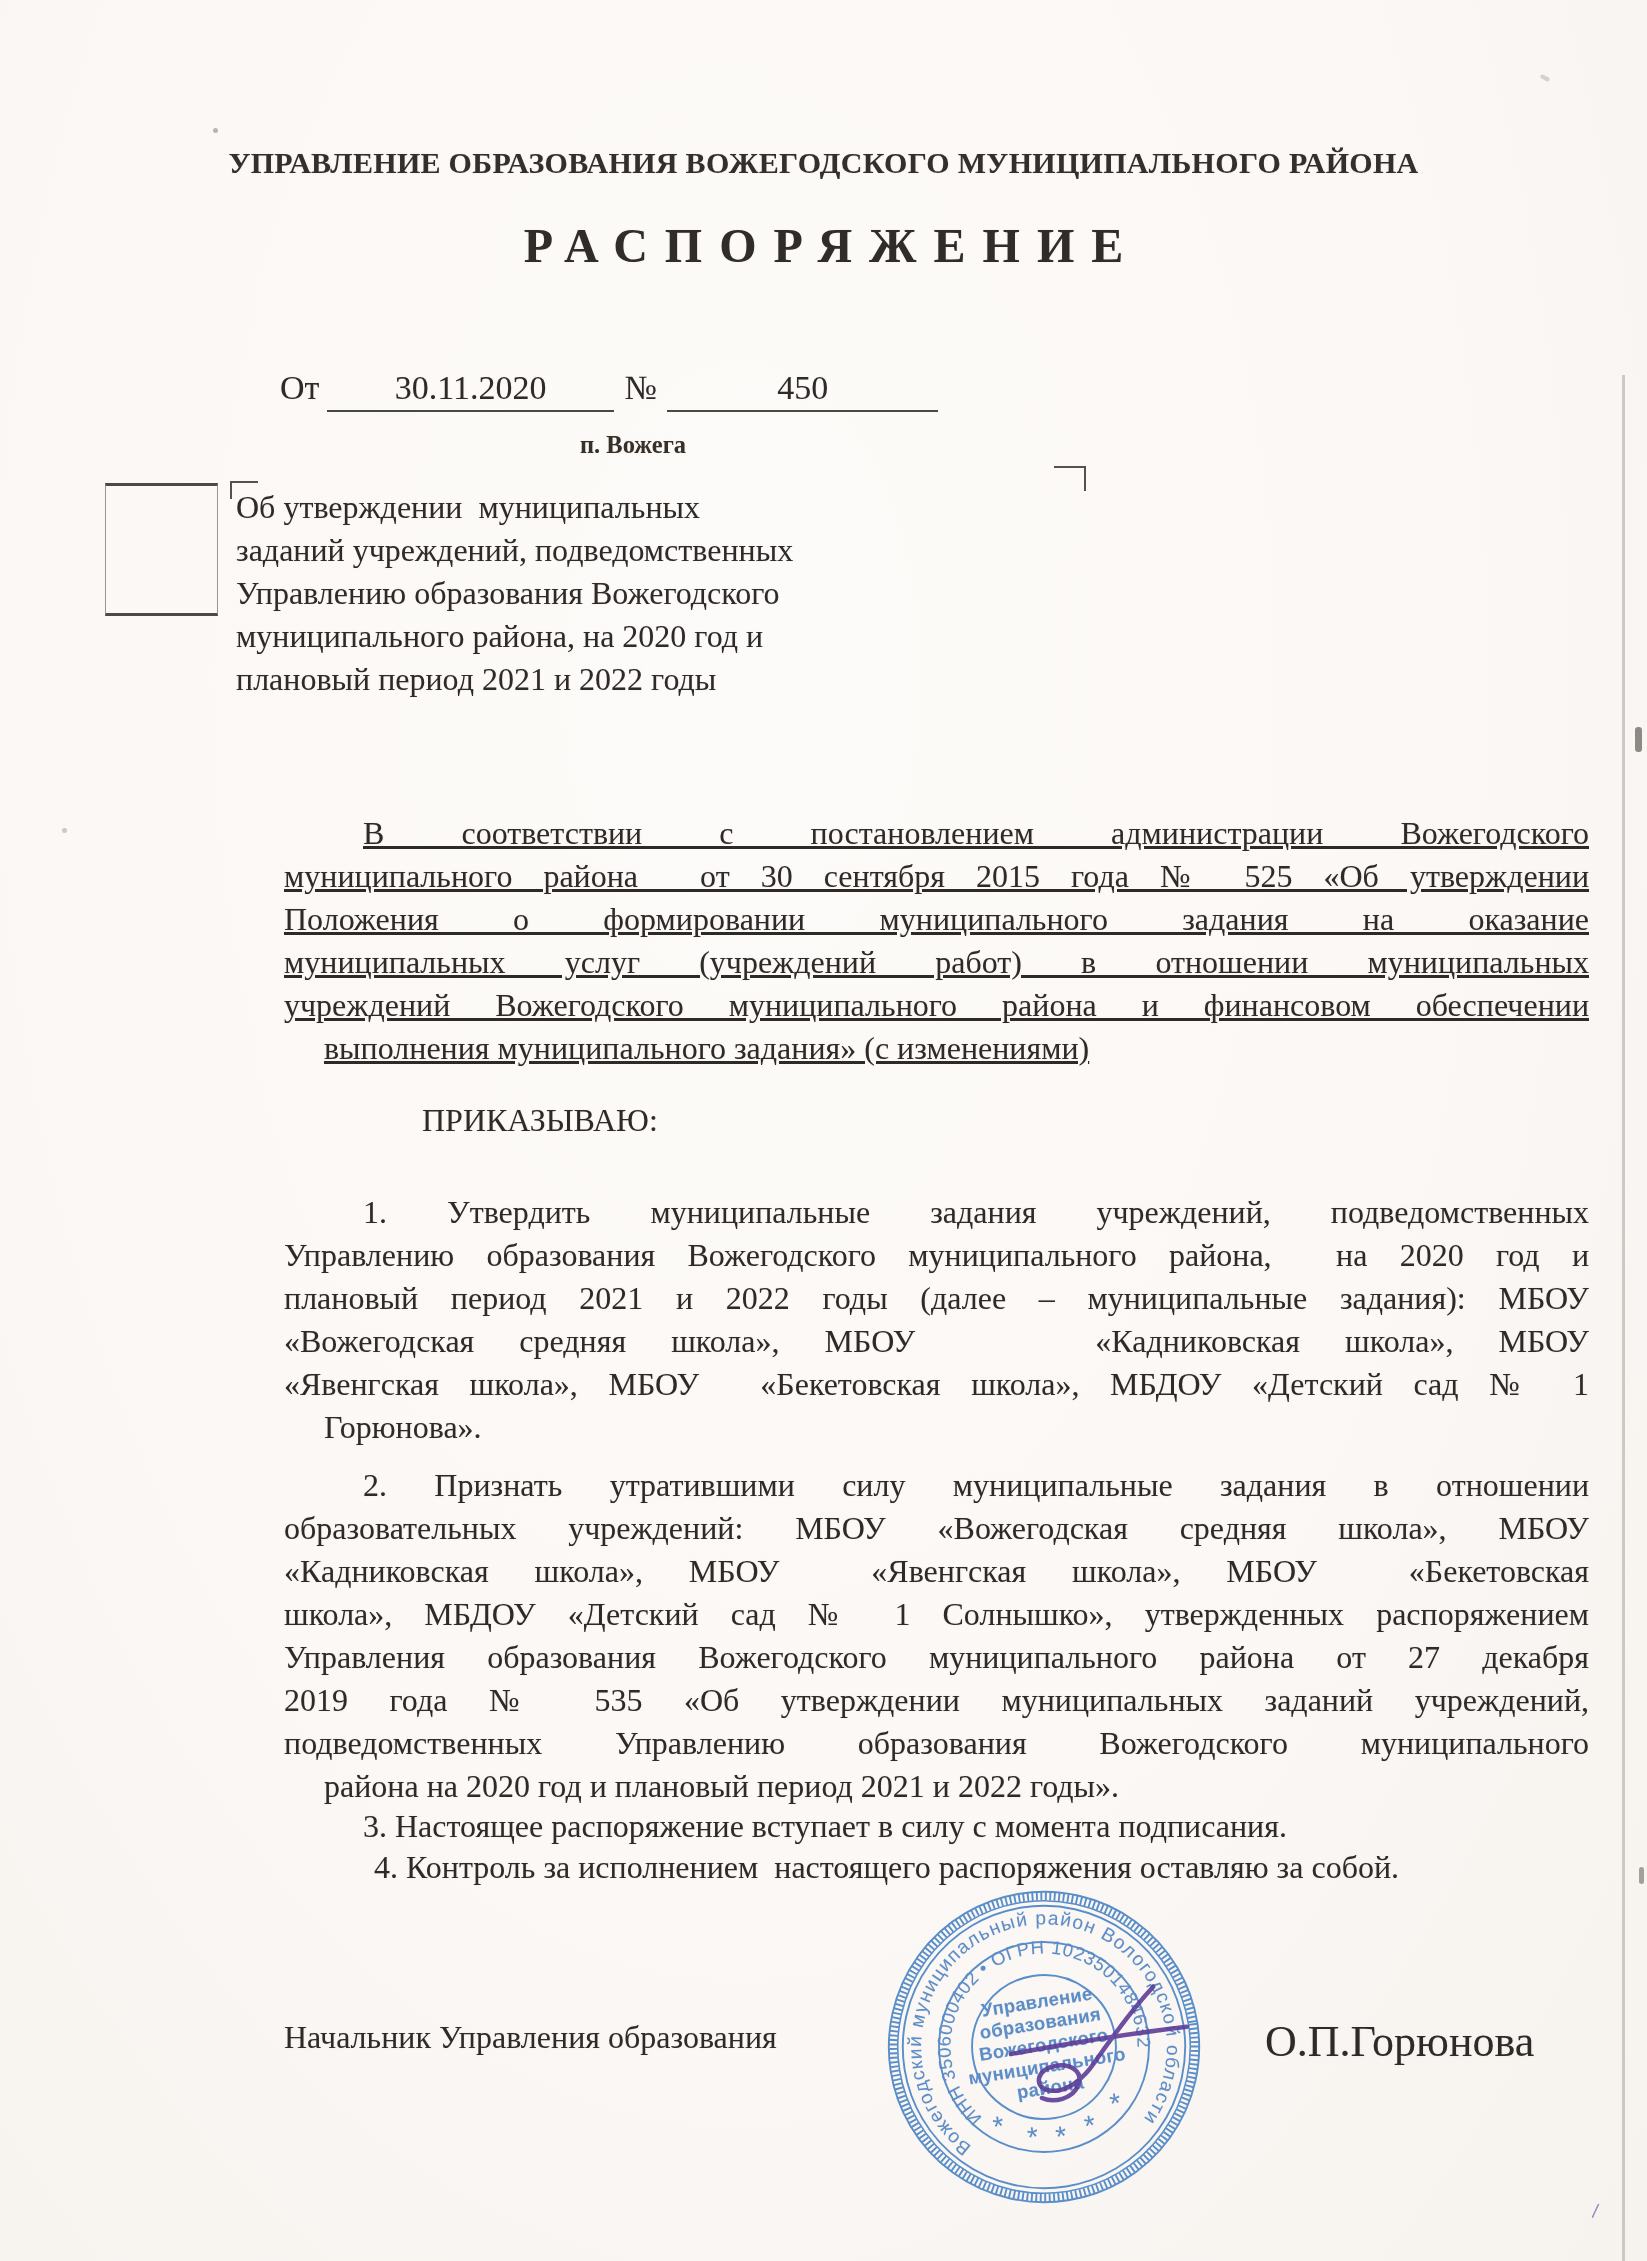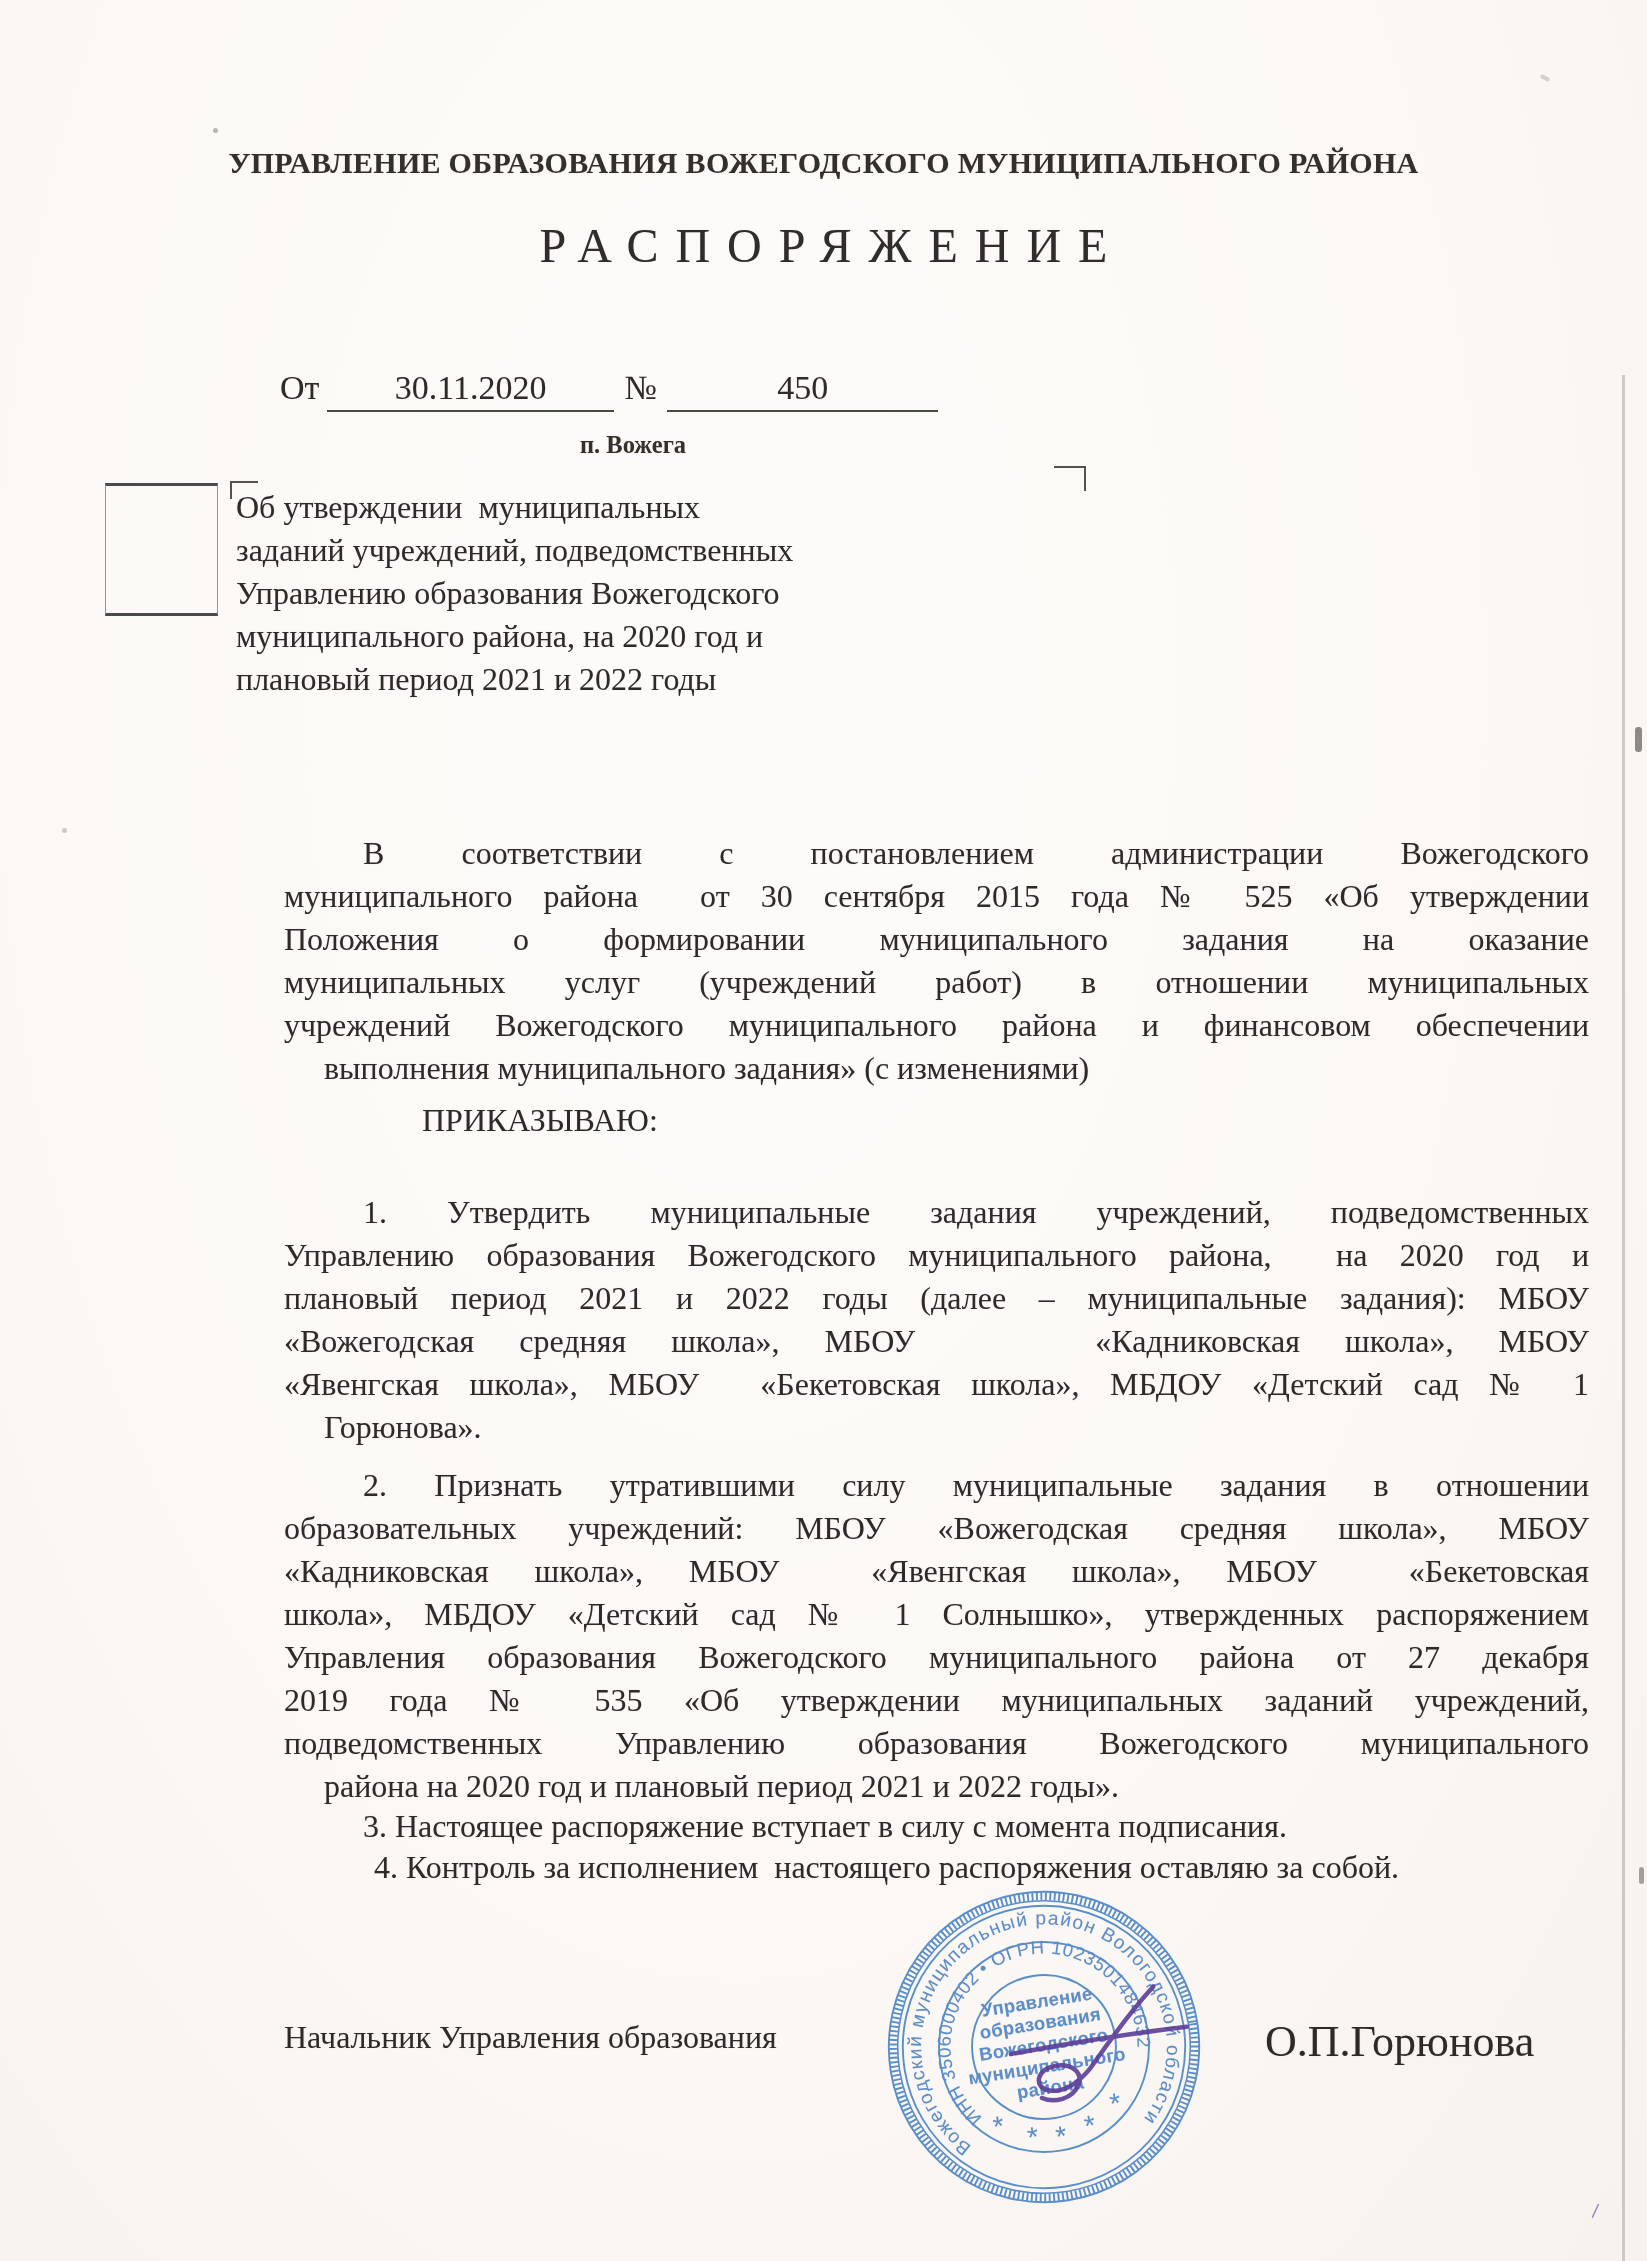--- a/index.html
+++ b/index.html
@@ -12,21 +12,21 @@
     overflow:hidden;
     text-shadow:0 0 1.3px rgba(145,105,135,.22);
   }
   .doc-header{
     position:absolute;top:146px;left:0;width:100%;
     text-align:center;font-size:30px;font-weight:bold;letter-spacing:0.3px;
     color:#33302c;
   }
   .doc-title{
     position:absolute;top:218px;left:0;width:100%;
-    text-align:center;font-size:48px;font-weight:normal;
+    text-align:center;font-size:48px;font-weight:bold;
     letter-spacing:17px;padding-left:17px;box-sizing:border-box;
     color:#2f2c29;
   }
   .date-row{position:absolute;top:369px;left:280px;font-size:34px;white-space:nowrap;}
   .date-row .lbl{margin-right:7.8px;}
   .blank{display:inline-block;text-align:center;border-bottom:2.6px solid #474a3e;padding-bottom:3px;}
   .blank.b1{width:287px;margin-right:10.3px;}
   .num-sign{margin-right:10.3px;}
   .blank.b2{width:271px;}
   .place{position:absolute;top:431px;left:491px;width:284px;text-align:center;
@@ -34,21 +34,21 @@
   .ref-box{position:absolute;left:105px;top:483px;width:111px;height:127px;
     border-top:3.2px solid #4a4a48;border-bottom:3.2px solid #4a4a48;
     border-left:1.3px solid #98948f;border-right:1.3px solid #98948f;}
   .corner-tl{position:absolute;left:230px;top:481px;width:26px;height:15.5px;
     border-top:2.6px solid #55514d;border-left:2.6px solid #55514d;}
   .corner-tr{position:absolute;left:1054px;top:466px;width:30px;height:23px;
     border-top:2.6px solid #55514d;border-right:2.6px solid #55514d;}
   .subject{position:absolute;left:236px;top:486px;width:814px;
     font-size:32px;line-height:43px;}
   .para{position:absolute;left:284px;width:1305px;font-size:32px;line-height:43px;}
-  #para-intro{top:832px;}
+  #para-intro{top:812px;text-decoration:underline;}
   .prikaz{position:absolute;left:382px;top:1102px;font-size:32px;margin-left:40px;}
   #item1{top:1191px;}
   #item2{top:1464px;}
   #item3{top:1805px;}
   #item4{top:1846px;}
   .justify .line{text-align:justify;text-align-last:justify;}
   .justify .line.last{text-align-last:left;margin-left:40px;}
   .indent .line:first-child{text-indent:79px;}
   #item4 .line:first-child{text-indent:90px;}
   .sign-pos{position:absolute;left:284px;top:2019px;font-size:32px;}

